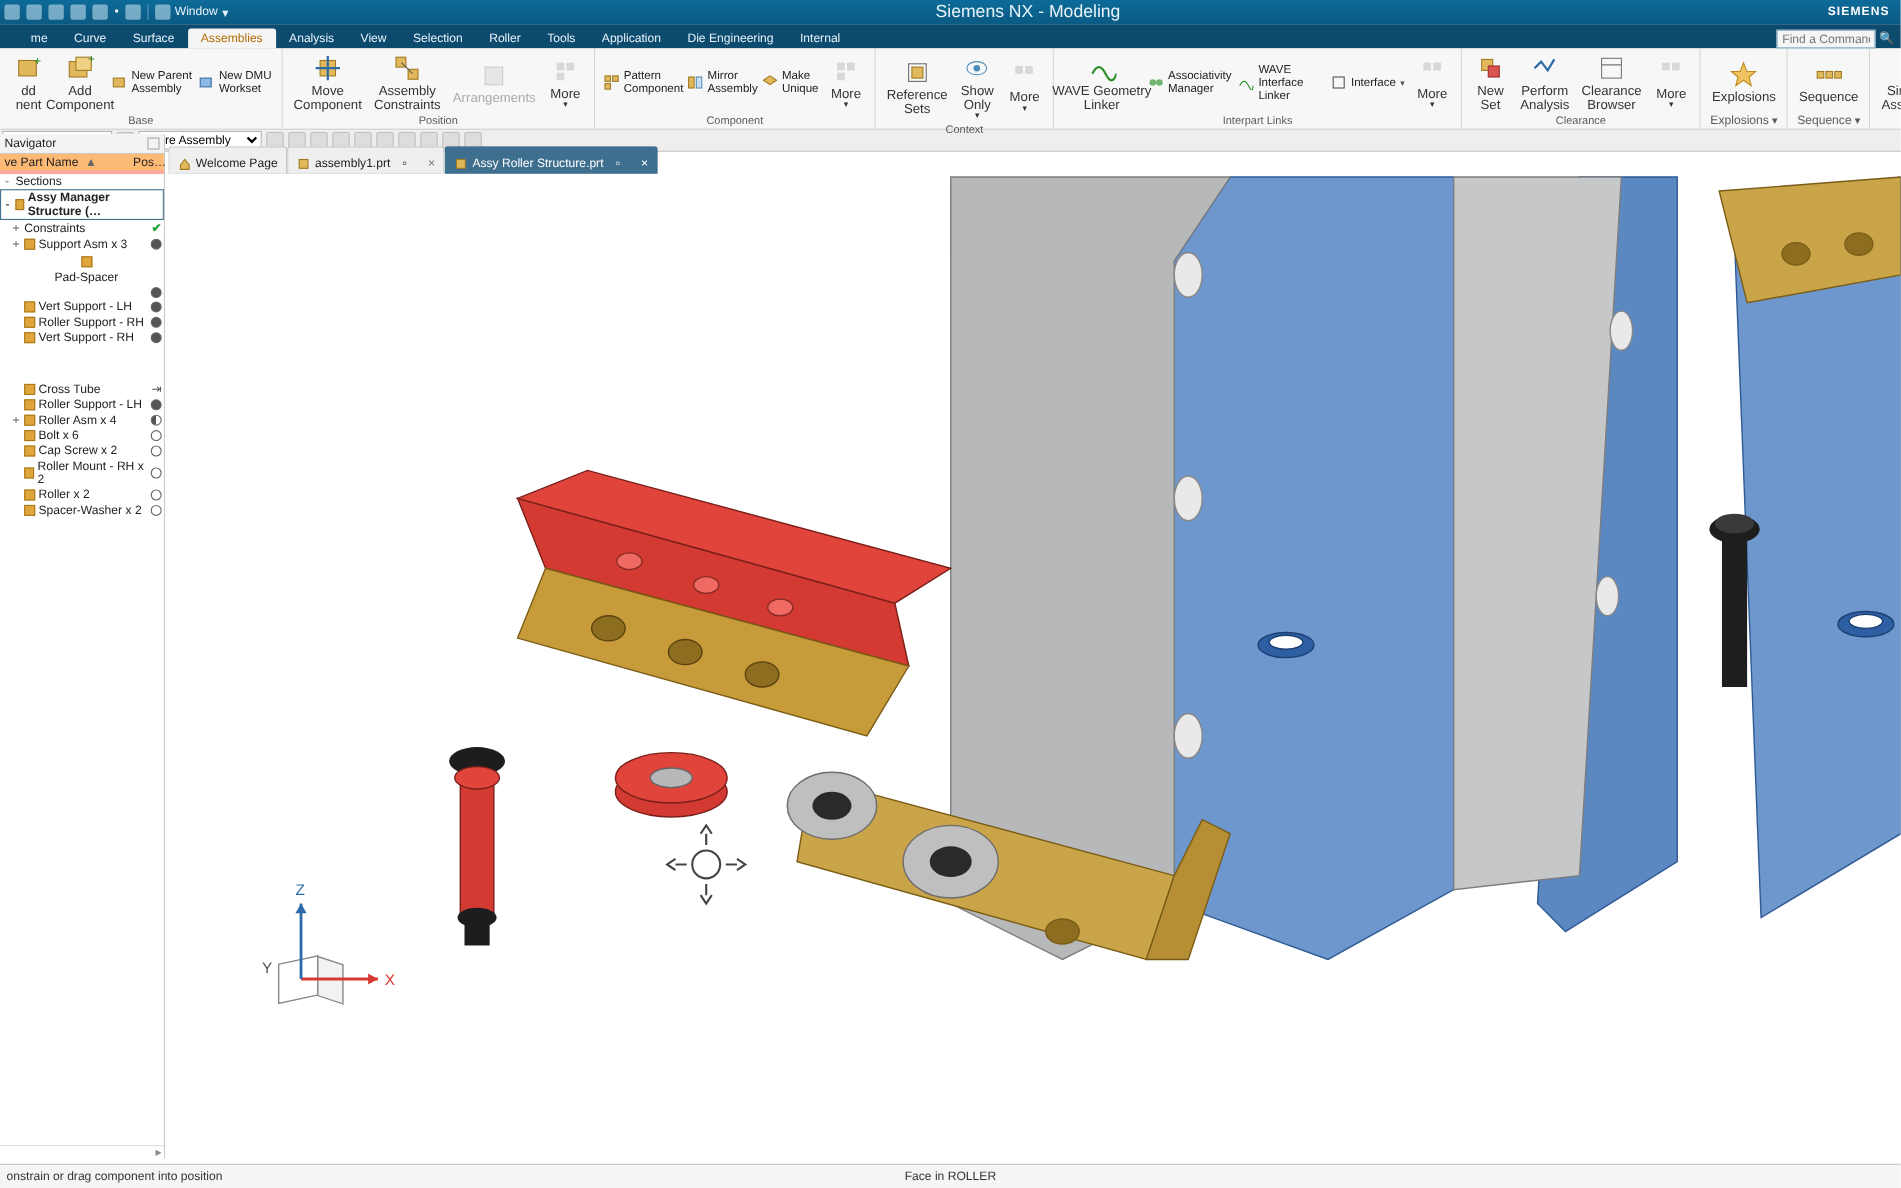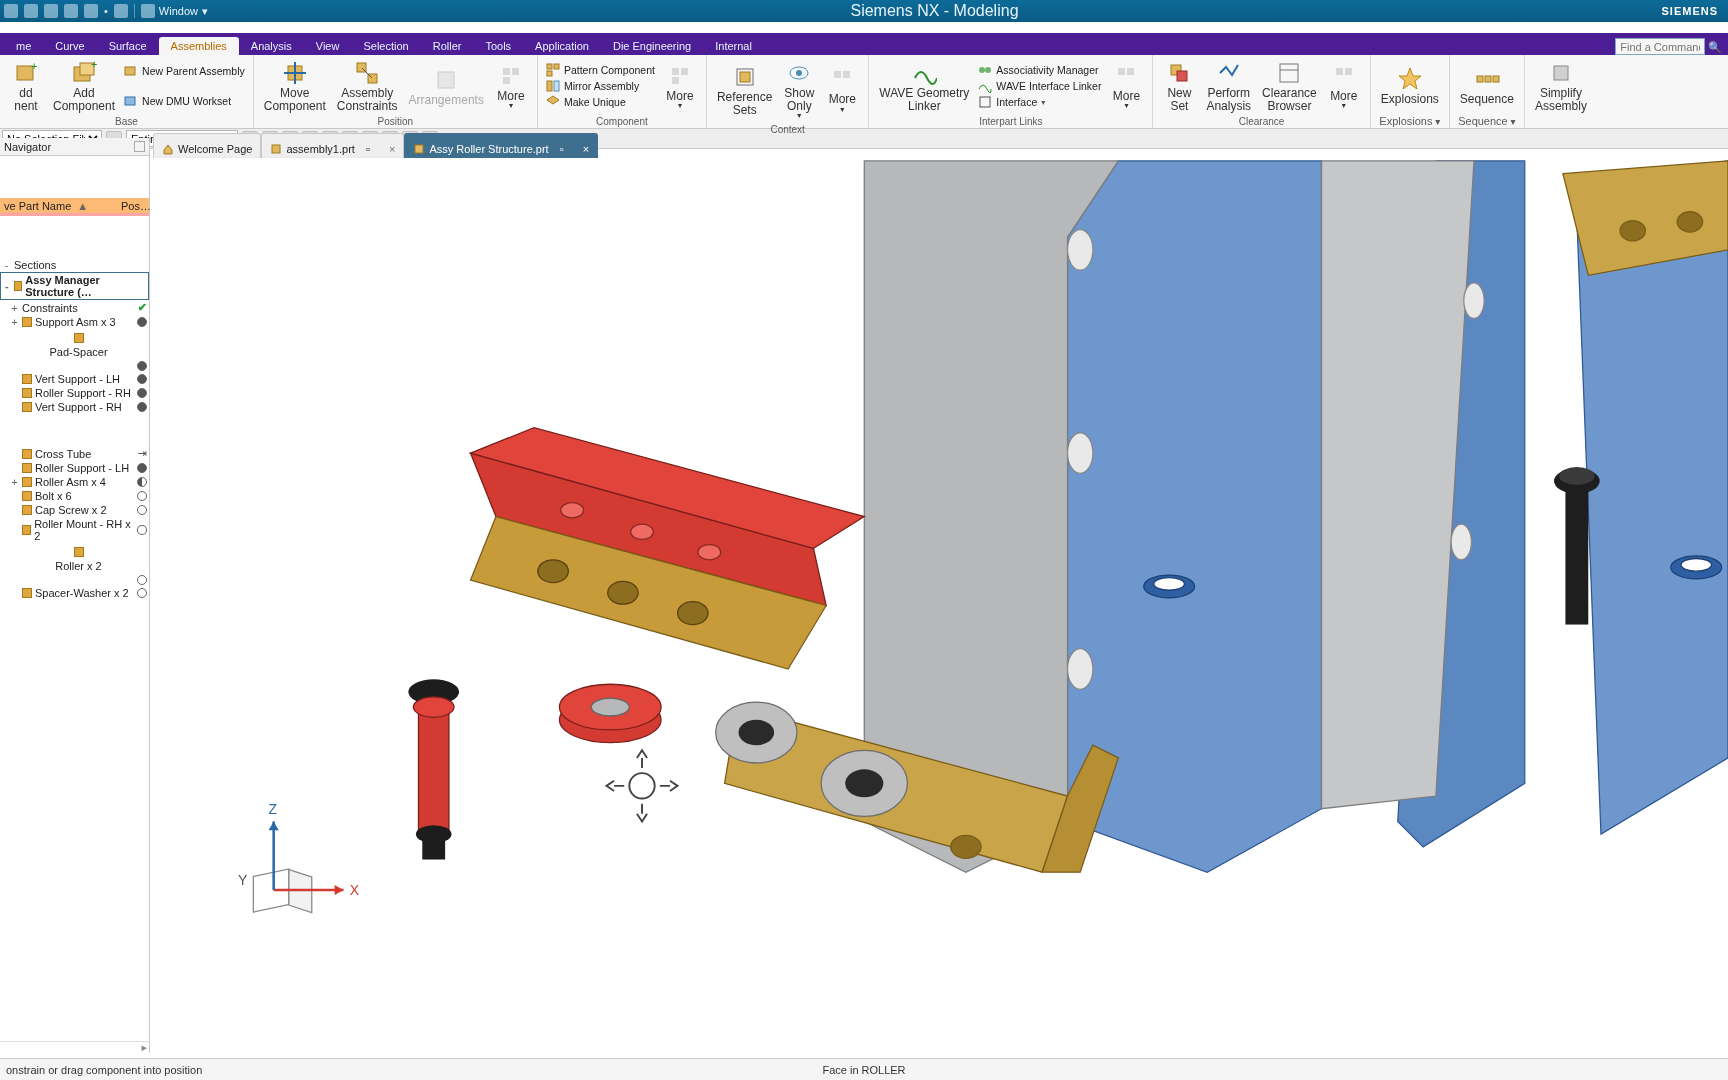--- a/index.html
+++ b/index.html
@@ -7,54 +7,54 @@
 
 
 .titlebar { height: 22px; background: linear-gradient(#0d6b99,#0a5b84); color: #cfe7f4; display:flex; align-items:center; padding:0 4px; gap:8px; }
 .titlebar .qat { display:flex; gap:6px; align-items:center; }
 .titlebar .qat .ic { width:14px; height:14px; background:#cfe7f4; opacity:.55; border-radius:2px; }
 .titlebar .title { flex:1; text-align:center; font-size:16px; color:#e8f3fa; }
 .titlebar .brand { font-weight:bold; letter-spacing:1px; color:#fff; padding-right:6px; }
 .windowmenu { display:flex; align-items:center; gap:4px; color:#e8f3fa; }
 
 
-.ribbon-tabs { height:22px; background:#4c1d95; display:flex; align-items:flex-end; padding-left:4px;margin-top:11px; }
+.ribbon-tabs { height:22px; background:#0c4a6e; display:flex; align-items:flex-end; padding-left:16px; }
 .ribbon-tabs .tab { padding:3px 12px; color:#e8f3fa; cursor:pointer; }
 .ribbon-tabs .tab.active { background:#f5f5f5; color:#b36b00; border-top-left-radius:3px; border-top-right-radius:3px; }
 .ribbon-tabs .search { margin-left:auto; margin-right:6px; }
 .ribbon-tabs .search input { width:90px; height:17px; border:1px solid #7fa8c1; background:#f5f5f5; padding:0 4px; font-size:11px; color:#888; }
 
 
 .ribbon { height:74px; background:#f7f7f7; border-bottom:1px solid #c9c9c9; display:flex; align-items:stretch; }
 .group { display:flex; flex-direction:column; align-items:center; border-right:1px solid #d6d6d6; padding:2px 6px 0 6px; }
 .group .items { flex:1; display:flex; align-items:center; gap:3px; }
 .group .label { font-size:10px; color:#5a5a5a; padding:1px 0; white-space:nowrap; }
 .rbtn { display:flex; flex-direction:column; align-items:center; justify-content:center; padding:2px 4px; cursor:pointer; text-align:center; line-height:1.05; min-width:40px; }
 .rbtn .bigic { width:28px; height:28px; display:flex; align-items:center; justify-content:center; }
 .rbtn span { font-size:12px; color:#333; white-space:pre; }
 .rbtn.disabled span { color:#aaa; }
-.small-list { display:flex; flex-direction:column; gap:0; }
+.small-list { display:flex; gap:0; }
 .small-item { display:flex; align-items:center; gap:4px; padding:1px 2px; cursor:pointer; }
 .small-item .sic { width:14px; height:14px; display:inline-block; }
 .small-item span { font-size:10.5px; }
 
 
 .selbar { height:20px; background:#eee; border-bottom:1px solid #c9c9c9; display:flex; align-items:center; gap:4px; padding:0 2px; }
 .selbar select, .selbar input { font-size:11px; border:1px solid #b5b5b5; background:#fff; height:17px; }
 .selbar .mini-ic { width:16px; height:16px; background:#ddd; border:1px solid #c0c0c0; border-radius:2px; }
 
 
 .doc-tabs { position:absolute; left:153px; top:138px; height:20px; display:flex; align-items:center; gap:0; }
 .dtab { display:flex; align-items:center; gap:4px; padding:15px 8px; background:#efefef; border:1px solid #c9c9c9; border-bottom:none; border-top-left-radius:3px; border-top-right-radius:3px; font-size:11px; cursor:pointer; height:20px; }
 .dtab .xic { color:#777; cursor:pointer; }
 .dtab.dark  { background:#3f6f8e; color:#fff; border-color:#3f6f8e; }
 .dtab .dic  { width:12px;height:12px;display:inline-block; }
 
 
-.navigator { position:absolute; left:0; top:138px; width:150px; bottom:27px; border-right:1px solid #c9c9c9; background:#fff; display:flex; flex-direction:column;gap:42px; }
+.navigator { position:absolute; left:0; top:122px; width:150px; bottom:27px; border-right:1px solid #c9c9c9; background:#fff; display:flex; flex-direction:column; }
 .nav-title { height:18px; background:#f3f3f3; border-bottom:1px solid #c9c9c9; padding:2px 4px; display:flex; align-items:center; justify-content:space-between; }
 .nav-head { height:18px; background:#fdba74; border-bottom:3px solid #fca5a5; display:flex; align-items:center; padding-left:4px; gap:6px; font-size:10.5px; }
 .nav-head .col2 { margin-left:auto; width:28px; }
 .tree { flex:1; overflow:auto; }
 .node { display:flex; align-items:center; gap:3px; padding:1px 2px; font-size:11px; cursor:pointer; }
 .node .tw { width:9px; text-align:center; color:#666; }
 .node .cube{ width:10px; height:10px; background:#e0a63c; border:1px solid #a8781c; display:inline-block; }
 .node .bullet{ margin-left:auto; width:10px; height:10px; border:1px solid #666; border-radius:50%; display:inline-block; }
 .node .bullet.full{ background:#555; }
 .node .bullet.half{ background:linear-gradient(90deg,#555 50%,#fff 50%); }
@@ -536,21 +536,21 @@
         <span class="cube"></span>
         <span>Cap Screw x 2</span>
         <span class="bullet"></span>
       </div>
       <div class="node" style="padding-left: 10px;">
         <span class="tw"></span>
         <span class="cube"></span>
         <span>Roller Mount - RH x 2</span>
         <span class="bullet"></span>
       </div>
-      <div class="node" style="padding-left: 10px; flex-direction: column;">
+      <div class="node" style="padding-left: 10px;">
         <span class="tw"></span>
         <span class="cube"></span>
         <span>Roller x 2</span>
         <span class="bullet"></span>
       </div>
       <div class="node" style="padding-left: 10px;">
         <span class="tw"></span>
         <span class="cube"></span>
         <span>Spacer-Washer x 2</span>
         <span class="bullet"></span>

